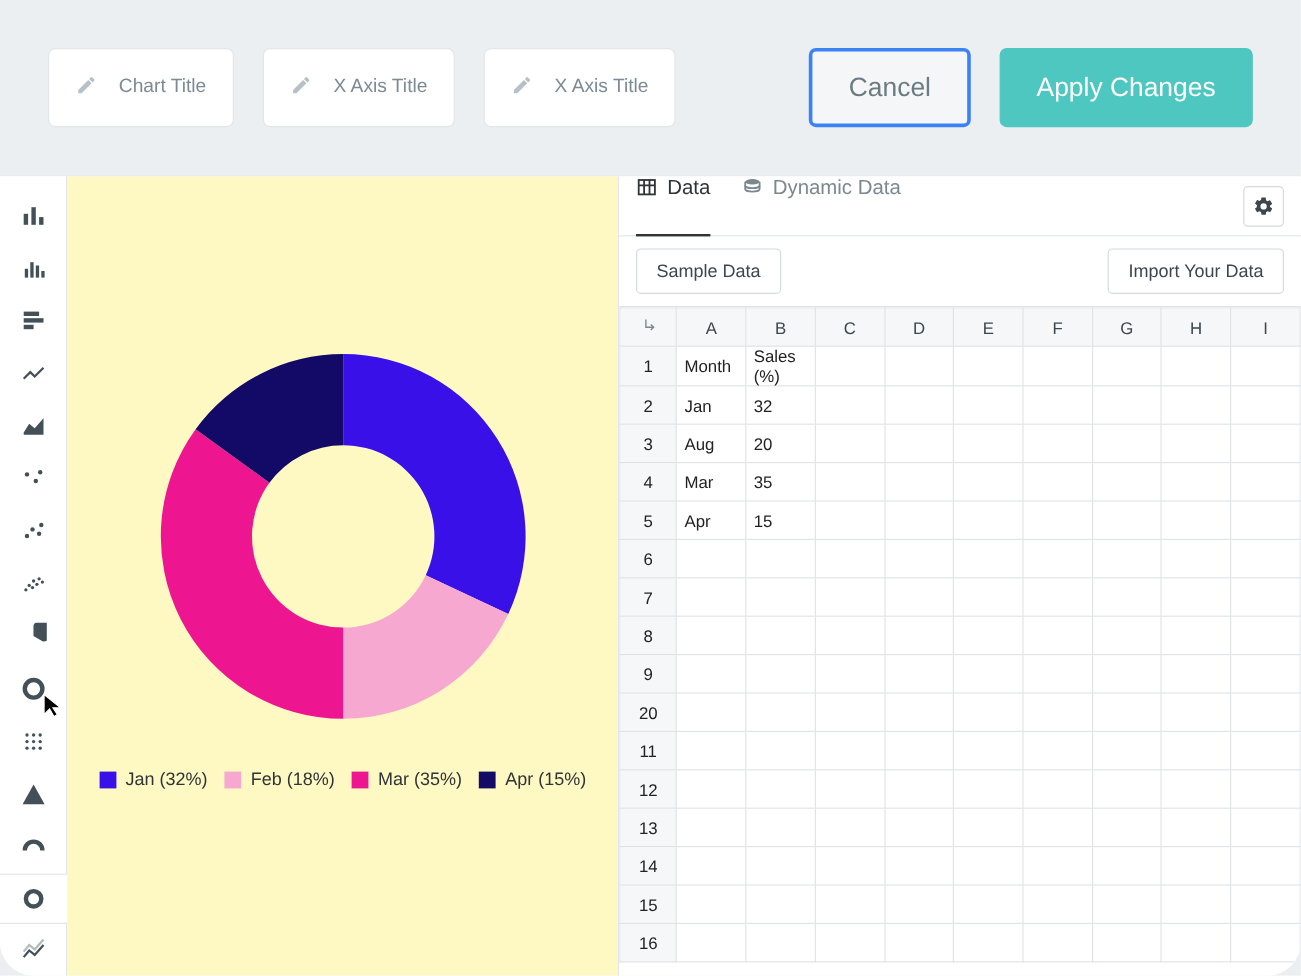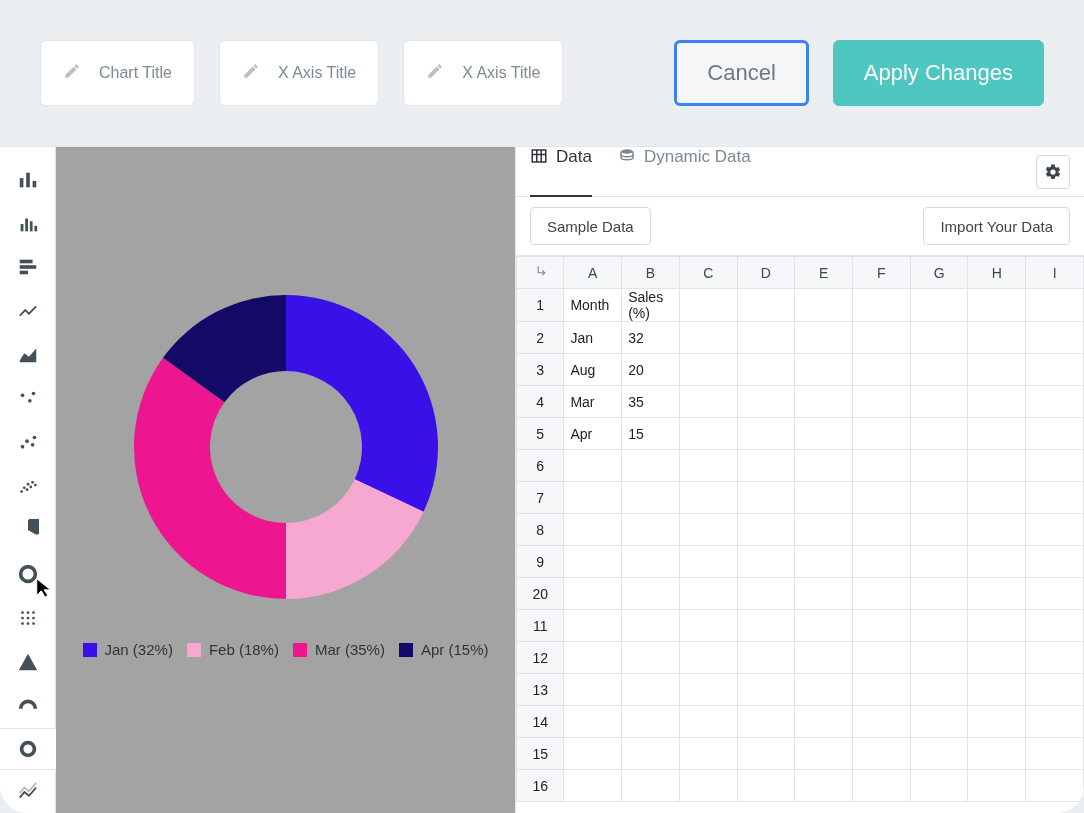--- a/index.html
+++ b/index.html
@@ -96,21 +96,21 @@
   .cursor-ov {
     position: absolute;
     left: 34px;
     top: 430px;
     pointer-events: none;
   }
 
   
   .chart-panel {
     flex: 0 0 460px;
-    background: #a3a3a3;
+    background: #fef9c3;
     border-right: 1px solid #e3e6e8;
     display: flex;
     flex-direction: column;
     align-items: center;
     padding-top: 30px;
   }
   .donut-wrap { width: 320px; height: 320px; margin-top: 110px;}
   .legend {
     display: flex;
     flex-wrap: wrap;

